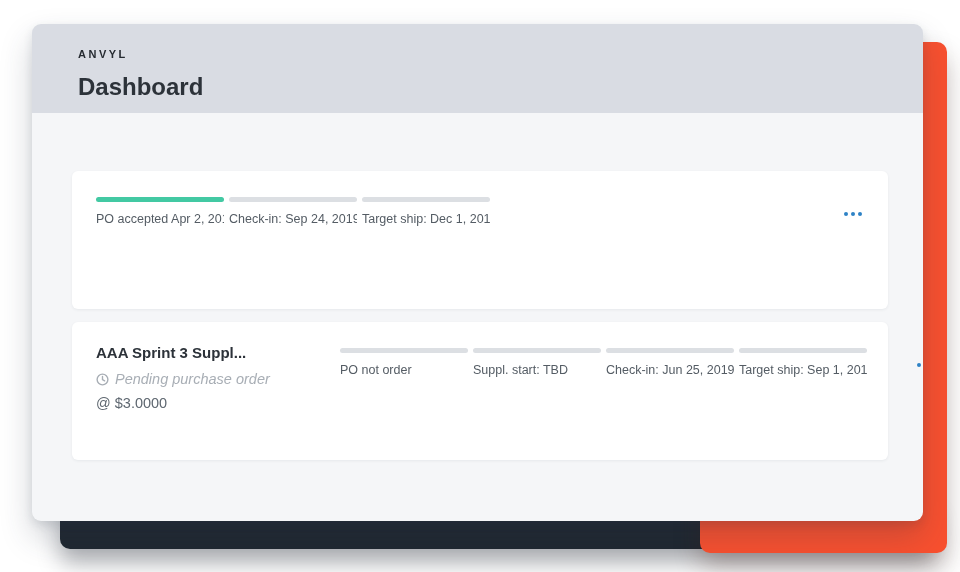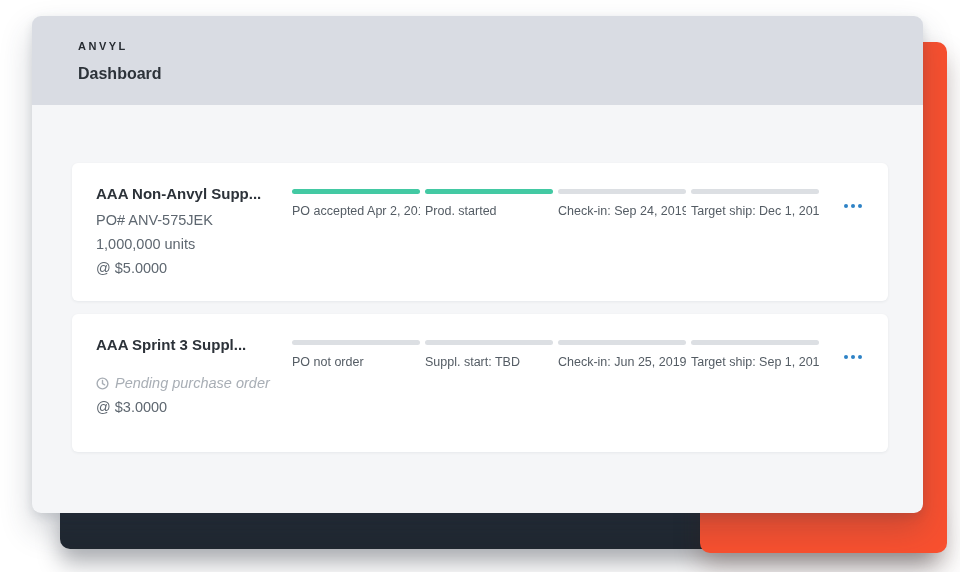--- a/index.html
+++ b/index.html
@@ -10,42 +10,42 @@
 
   
   .dark-base { position:absolute; left:60px; top:500px; width:875px; height:49px;
     background:var(--dark-panel); border-radius:10px; z-index:2;
     box-shadow:0 14px 22px rgba(25,32,42,.35); }
   .orange-accent { position:absolute; left:700px; top:42px; width:247px; height:511px;
     background:var(--orange-panel); border-radius:10px; z-index:3;
     box-shadow:0 14px 26px rgba(60,30,20,.28); }
 
   
-  .app-window { position:absolute; left:32px; top:16px; width:891px; height:497px;
+  .app-window { position:absolute; left:32px; top:24px; width:891px; height:497px;
     border-radius:9px; z-index:4; background:var(--body-bg); overflow:hidden;
     box-shadow:0 16px 32px rgba(45,55,75,.22), 0 4px 10px rgba(45,55,75,.12); }
 
   .app-header { height:89px; background:var(--header-bg); padding:20px 46px 0 46px; }
   .brand { font-size:11px; font-weight:700; letter-spacing:2.5px; color:var(--brand-text); margin-top:4px; }
-  .page-title { font-size:16px; font-weight:700; color:var(--title-text); margin-top:13px; }
+  .page-title { font-size:24px; font-weight:700; color:var(--title-text); margin-top:13px; }
 
   .app-body { padding:58px 35px 0 40px; }
 
   .po-card { width:816px; height:138px; background:var(--card-bg); border-radius:6px;
     box-shadow:0 1px 3px rgba(40,50,65,.07); padding:21px 24px 0 24px;
     display:flex; align-items:flex-start; }
-  .po-card + .po-card { margin-top:13px; }
+  .po-card + .po-card { margin-top:13px;gap:48px; }
 
   .po-info { width:196px; flex:0 0 196px; }
   .po-title { font-size:15px; font-weight:700; color:var(--title-text); line-height:20px;
     white-space:nowrap; overflow:hidden; }
   .po-line { font-size:14.5px; color:var(--body-text); line-height:24px; }
   .po-line.first { margin-top:4px; }
   .po-pending { font-size:14.5px; font-style:italic; color:var(--muted-text); line-height:24px;
-    margin-top:16px; display:flex; align-items:center; gap:6px; white-space:nowrap; }
+    margin-top:4px; display:flex; align-items:center; gap:6px; white-space:nowrap; }
   .clock-icon { width:13px; height:13px; flex:0 0 13px; display:inline-block; }
   .clock-icon svg { display:block; }
 
   .milestones { display:flex; gap:5px; margin-top:5px; }
   .milestone { width:128px; flex:0 0 128px; }
   .bar { height:5px; border-radius:3px; background:var(--bar-gray); }
   .bar.done { background:var(--accent-green); }
   .ms-label { font-size:12.5px; color:var(--label-text); margin-top:10px; white-space:nowrap;
     overflow:hidden; }
 
@@ -64,34 +64,24 @@
   <div class="app-window">
 
     <div class="app-header">
       <div class="brand">ANVYL</div>
       <div class="page-title">Dashboard</div>
     </div>
 
     <div class="app-body">
 
       <div class="po-card">
-        <div class="po-info">
-          <div class="po-title">AAA Non-Anvyl Supp...</div>
-          <div class="po-line first">PO# ANV-575JEK</div>
-          <div class="po-line">1,000,000 units</div>
-          <div class="po-line">@ $5.0000</div>
-        </div>
         <div class="milestones">
           <div class="milestone">
             <div class="bar done"></div>
             <div class="ms-label">PO accepted Apr 2, 2019</div>
-          </div>
-          <div class="milestone">
-            <div class="bar done"></div>
-            <div class="ms-label">Prod. started</div>
           </div>
           <div class="milestone">
             <div class="bar"></div>
             <div class="ms-label">Check-in: Sep 24, 2019</div>
           </div>
           <div class="milestone">
             <div class="bar"></div>
             <div class="ms-label">Target ship: Dec 1, 2019</div>
           </div>
         </div>

